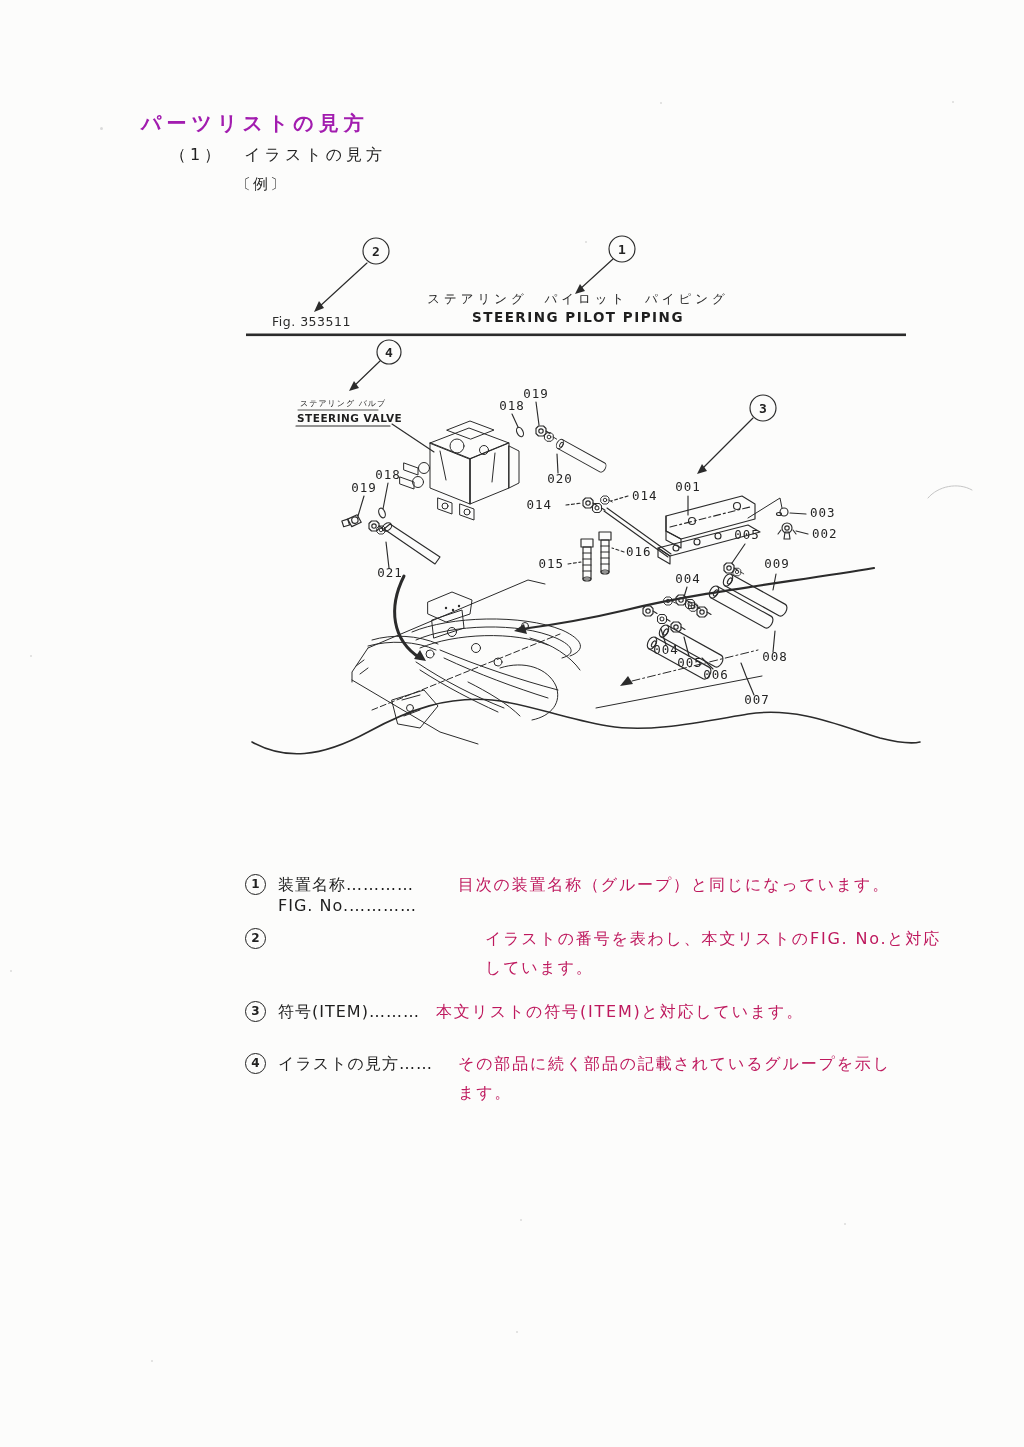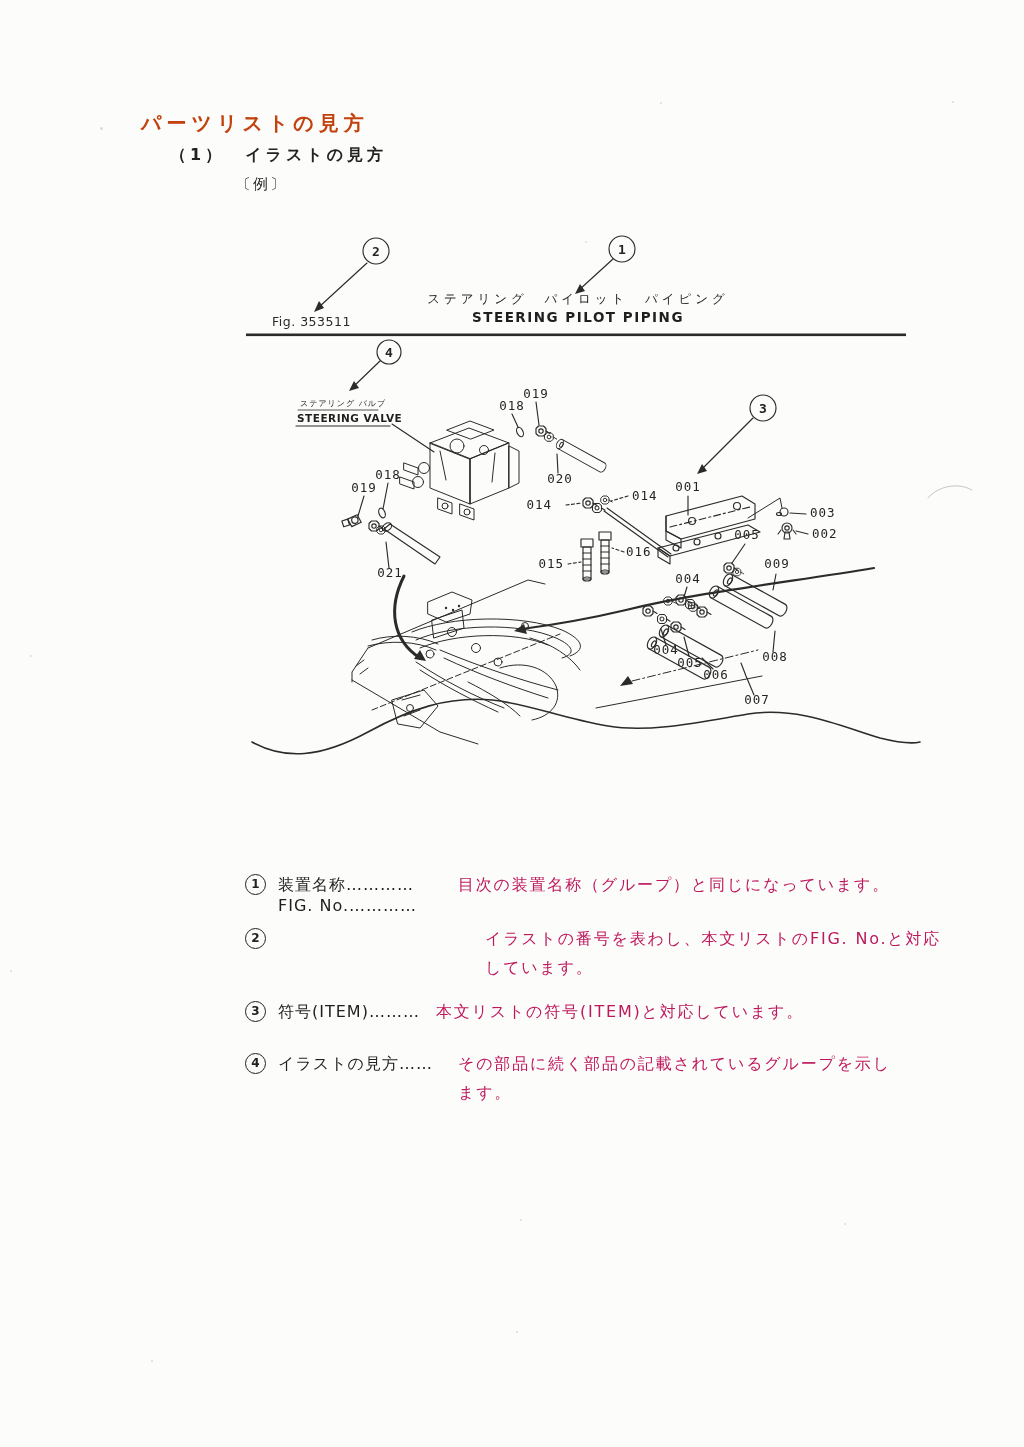--- a/index.html
+++ b/index.html
@@ -1,20 +1,20 @@
 <!DOCTYPE html>
 <html><head>
 <meta charset="utf-8">
 <style>
   html,body{margin:0;padding:0;background:#e8e8e8;}
   #page{position:relative;width:1024px;height:1447px;background:#fcfcfb;margin:0 auto;
         font-family:"DejaVu Sans",sans-serif;color:#222;overflow:hidden;}
   .abs{position:absolute;}
-  .h-title{font-size:20px;font-weight:bold;letter-spacing:5px;color:#c2410c;}
-  .h-sub{font-size:16px;font-weight:bold;letter-spacing:4px;color:#222;text-align:center;}
+  .h-title{font-size:20px;font-weight:bold;letter-spacing:5px;color:#a21caf;}
+  .h-sub{font-size:16px;font-weight:normal;letter-spacing:4px;color:#222;text-align:center;}
   .h-ex{font-size:15px;letter-spacing:2px;color:#2a2a2a;}
   
   svg{position:absolute;left:0;top:230px;}
   .ln{fill:none;stroke:#2b2b2b;stroke-width:1.15;stroke-linecap:round;stroke-linejoin:round;}
   .thin{stroke-width:1.0;}
   .plabel{font:12.5px "DejaVu Sans Mono",monospace;letter-spacing:1px;fill:#242424;stroke:none;}
   .cnum{font:bold 13px "DejaVu Sans Mono",monospace;fill:#242424;stroke:none;text-anchor:middle;}
   .fjtitle{font:12.5px "DejaVu Sans",sans-serif;letter-spacing:4px;fill:#2a2a2a;stroke:none;text-anchor:middle;}
   .fetitle{font:bold 13.5px "DejaVu Sans",sans-serif;letter-spacing:1.5px;fill:#1f1f1f;stroke:none;text-anchor:middle;}
   .figno{font:12.5px "DejaVu Sans",sans-serif;letter-spacing:0.5px;fill:#2a2a2a;stroke:none;}

